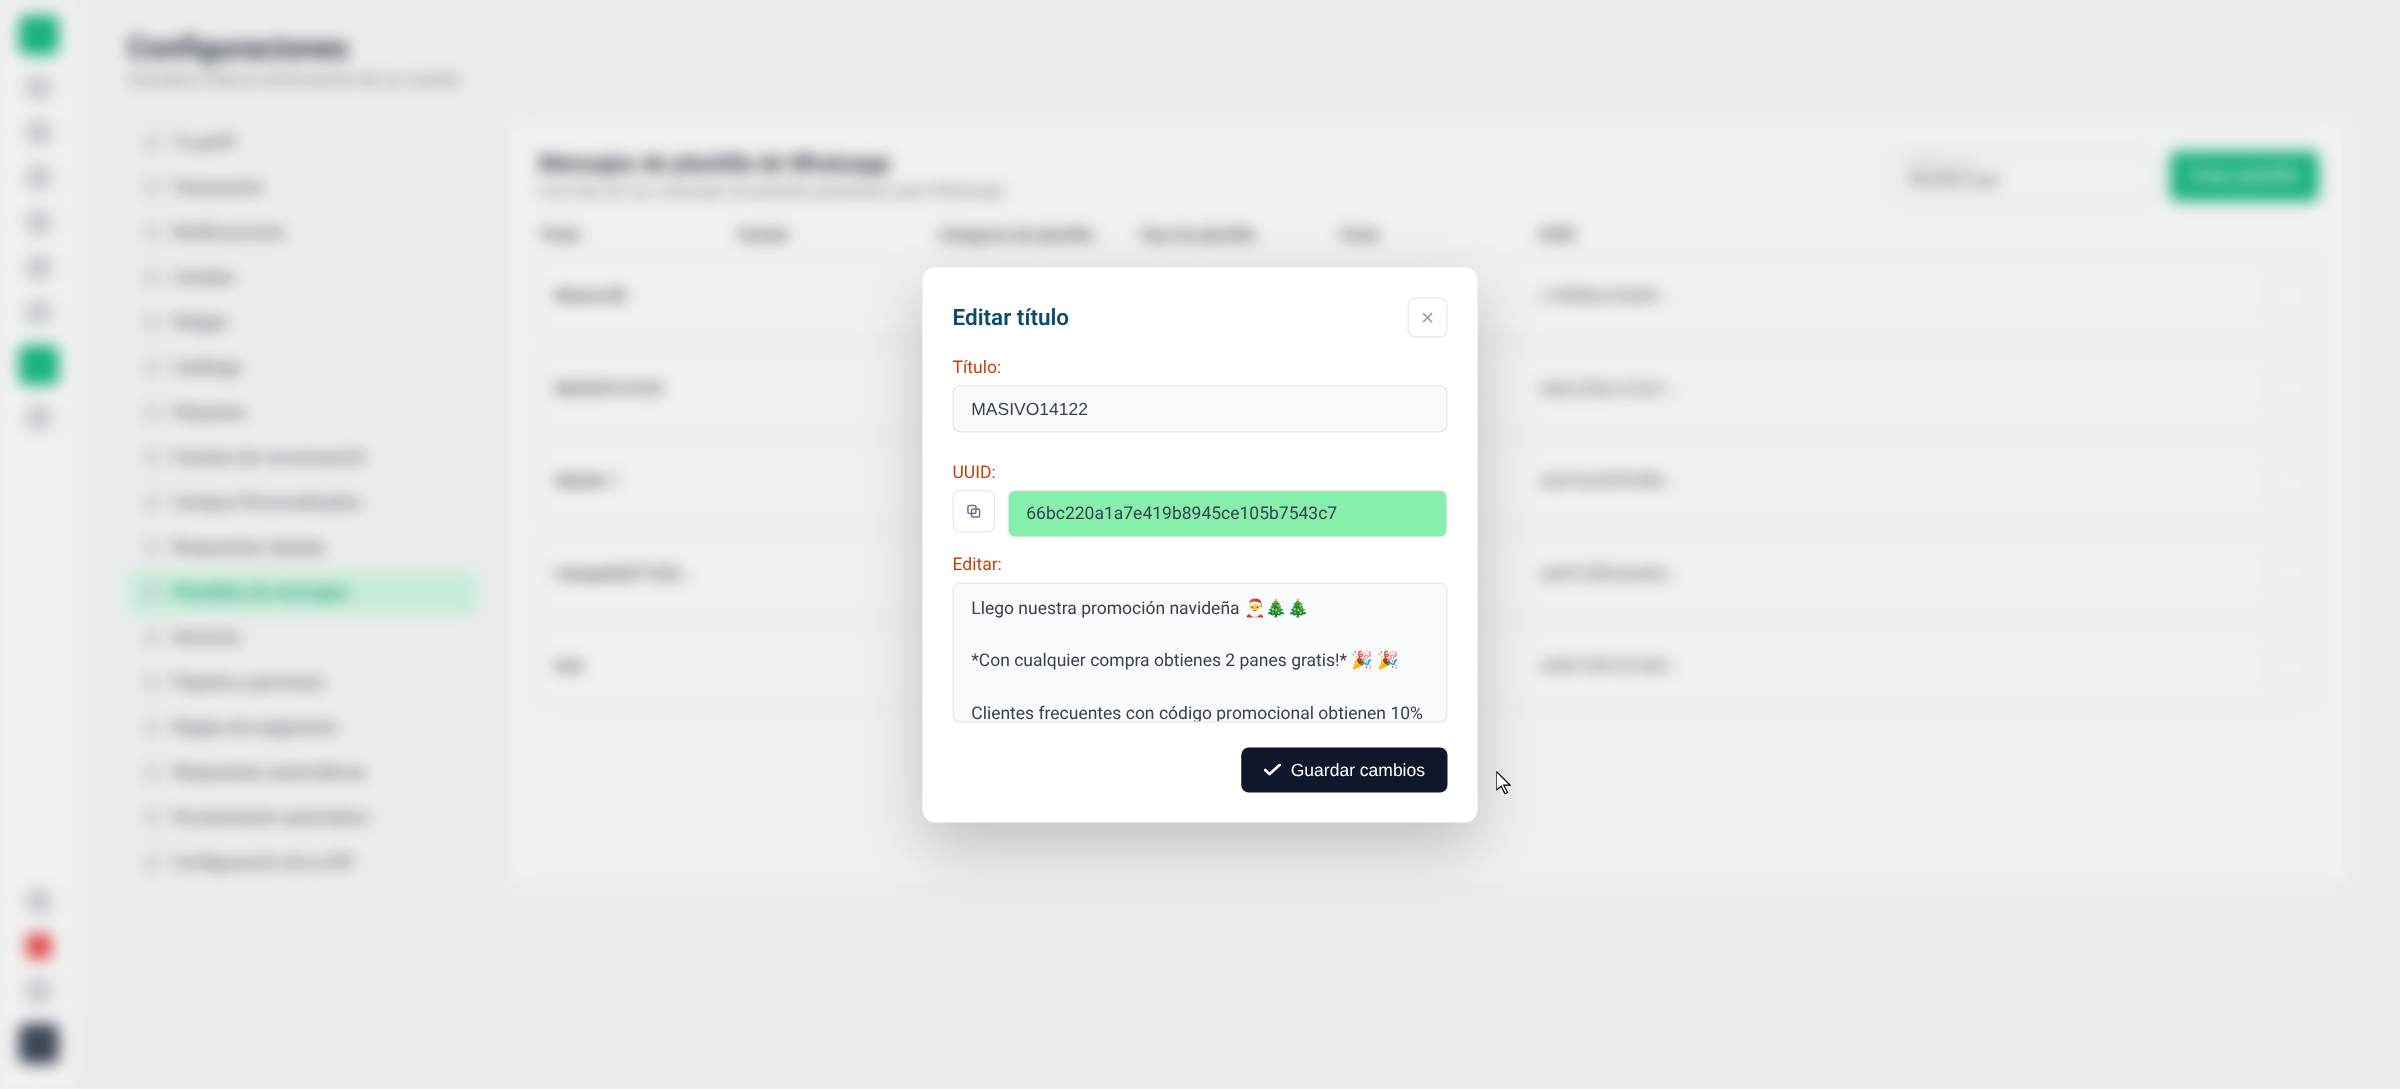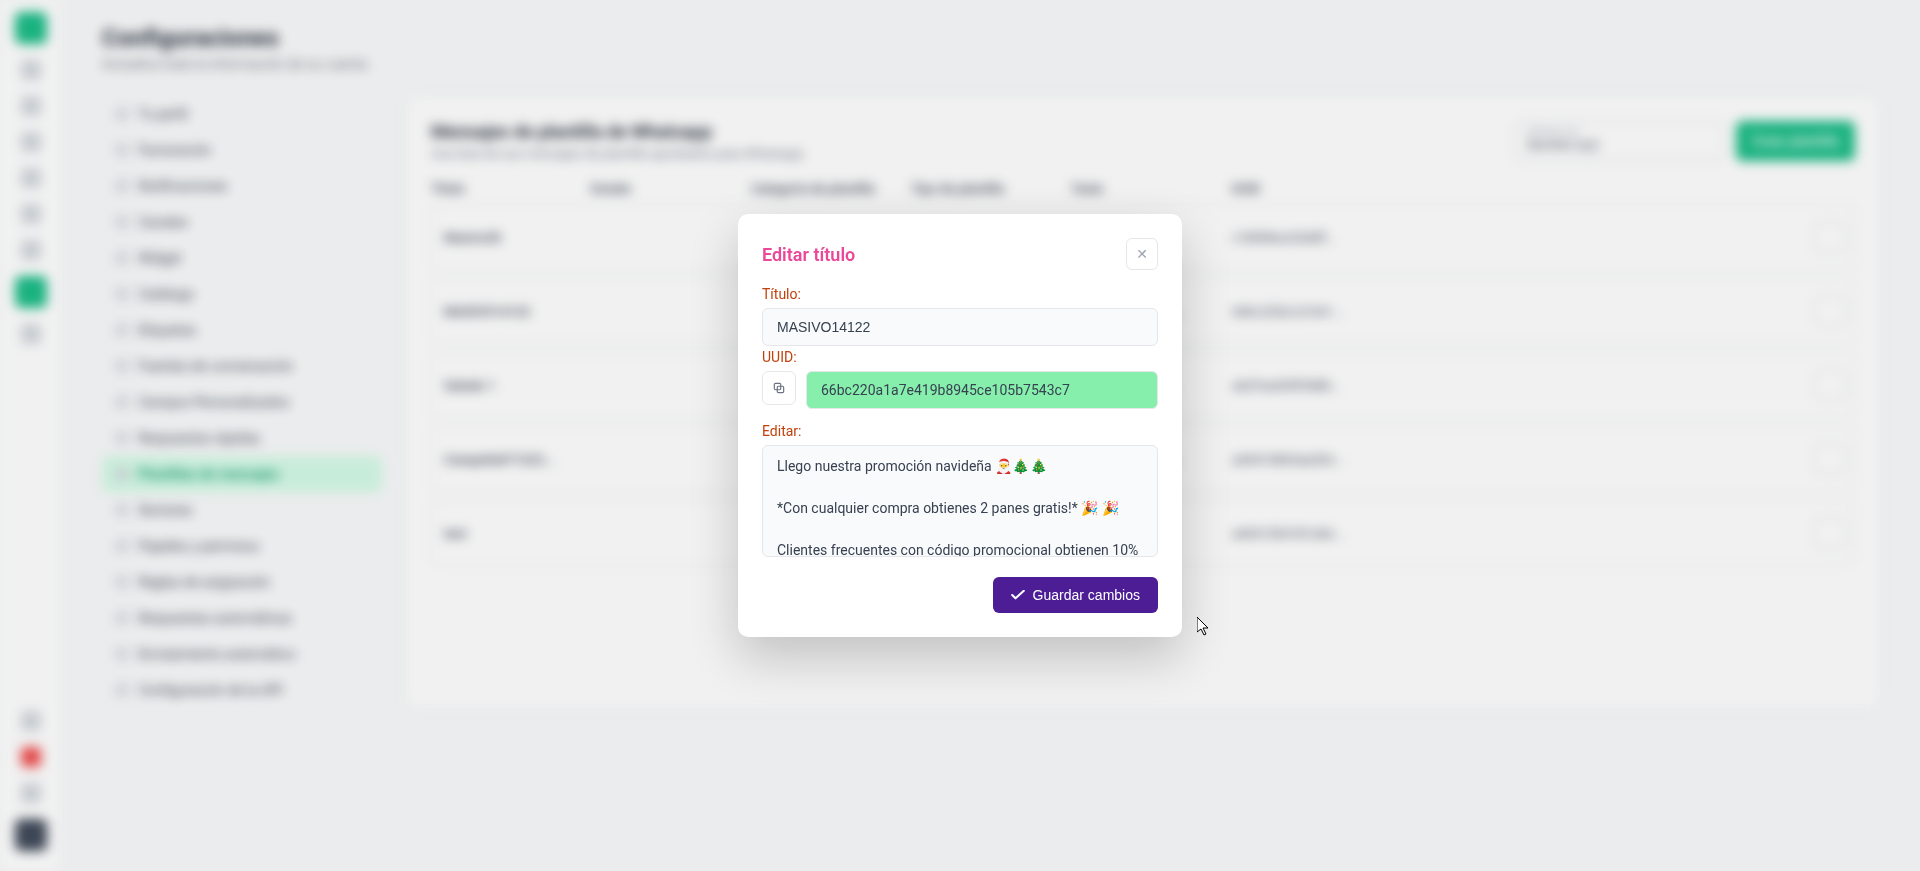--- a/index.html
+++ b/index.html
@@ -212,21 +212,21 @@
 }
 .modal-head {
   display: flex;
   justify-content: space-between;
   align-items: center;
   margin-bottom: 16px;
 }
 .modal-title {
   font-size: 18px;
   font-weight: 600;
-  color: #ec4899;
+  color: #0c4a6e;
 }
 .close-x {
   width: 32px;
   height: 32px;
   border: 1px solid #e5e7eb;
   border-radius: 6px;
   display: flex;
   align-items: center;
   justify-content: center;
   color: #9ca3af;
@@ -240,21 +240,21 @@
 }
 .text-input {
   width: 100%;
   height: 38px;
   background: #f9fafb;
   border: 1px solid #e5e7eb;
   border-radius: 6px;
   padding: 0 14px;
   font-size: 14px;
   color: #374151;
-  margin-bottom: 3px;
+  margin-bottom: 24px;
 }
 .uuid-row {
   display: flex;
   gap: 10px;
   margin-bottom: 14px;
 }
 .copy-btn {
   width: 34px;
   height: 34px;
   border: 1px solid #e5e7eb;
@@ -290,21 +290,21 @@
   overflow: hidden;
 }
 .modal-footer {
   display: flex;
   justify-content: flex-end;
   margin-top: 20px;
 }
 .save-btn {
   height: 36px;
   padding: 0 18px;
-  background: #4c1d95;
+  background: #0f172a;
   color: #fff;
   border: none;
   border-radius: 6px;
   font-size: 14px;
   font-weight: 500;
   display: flex;
   align-items: center;
   gap: 8px;
   cursor: pointer;
 }

